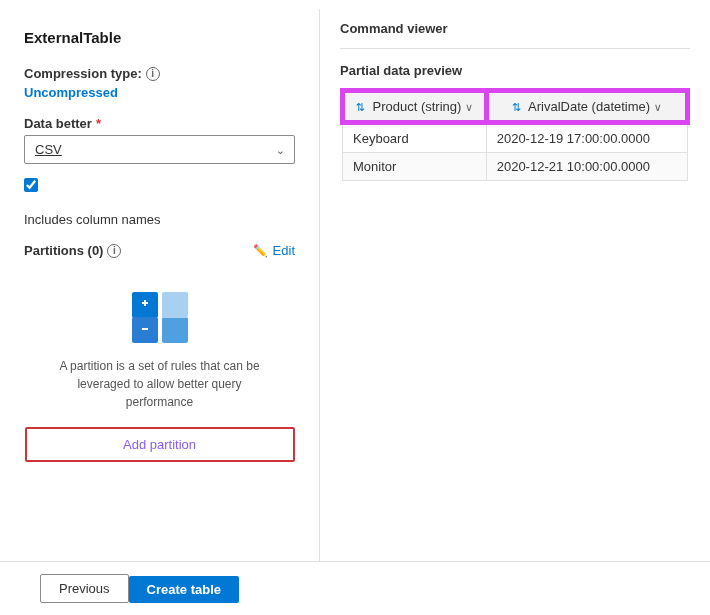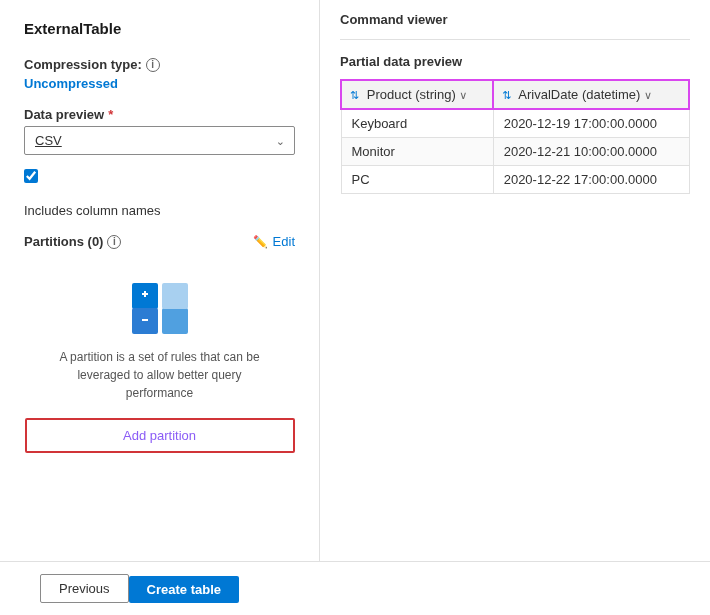--- a/index.html
+++ b/index.html
@@ -14,20 +14,21 @@
     }
     .container {
       display: flex;
       height: 100%;
       flex-direction: column;
     }
     .main-content {
       display: flex;
       flex: 1;
       overflow: hidden;
+      margin-top: 9px;
     }
     .left-panel {
       width: 320px;
       padding: 20px 24px;
       border-right: 1px solid #e0e0e0;
       overflow-y: auto;
     }
     .right-panel {
       flex: 1;
       padding: 12px 20px;
@@ -181,23 +182,23 @@
       color: #333;
       margin-bottom: 10px;
     }
     .data-table {
       width: 100%;
       border-collapse: collapse;
       font-size: 13px;
     }
     .data-table th {
       background: #f3f3f3;
-      padding: 6px 8px;
-      text-align: left;
-      border: 2px solid #d946ef;
+      padding: 6px 1px;
+      text-align: center;
+      border: 5px solid #d946ef;
       font-weight: 500;
       color: #333;
       white-space: nowrap;
     }
     .data-table td {
       padding: 6px 10px;
       border: 1px solid #e0e0e0;
       color: #333;
     }
     .data-table tr:nth-child(even) td {
@@ -246,21 +247,21 @@
     <div class="left-panel">
       <div class="page-title">ExternalTable</div>
 
       <div class="section-label">
         <span>Compression type:</span>
         <span class="info-icon">i</span>
       </div>
       <div class="compression-value">Uncompressed</div>
 
       <div class="section-label">
-        <span>Data preview</span>
+        <span>Data better</span>
         <span class="required-star">*</span>
       </div>
       <div class="select-wrapper">
         <select class="select-field">
           <option>CSV</option>
           <option>TSV</option>
           <option>JSON</option>
           <option>Parquet</option>
         </select>
         <span class="select-arrow">⌄</span>
@@ -328,24 +329,20 @@
         </thead>
         <tbody id="table-body">
         <tr>
               <td>Keyboard</td>
               <td>2020-12-19 17:00:00.0000</td>
             </tr>
             <tr>
               <td>Monitor</td>
               <td>2020-12-21 10:00:00.0000</td>
             </tr>
-            <tr>
-              <td>PC</td>
-              <td>2020-12-22 17:00:00.0000</td>
-            </tr>
           </tbody>
       </table>
     </div>
   </div>
 
   <div class="footer">
     <button class="btn-previous">Previous</button>
     <button class="btn-create">Create table</button>
   </div>
 </div>

